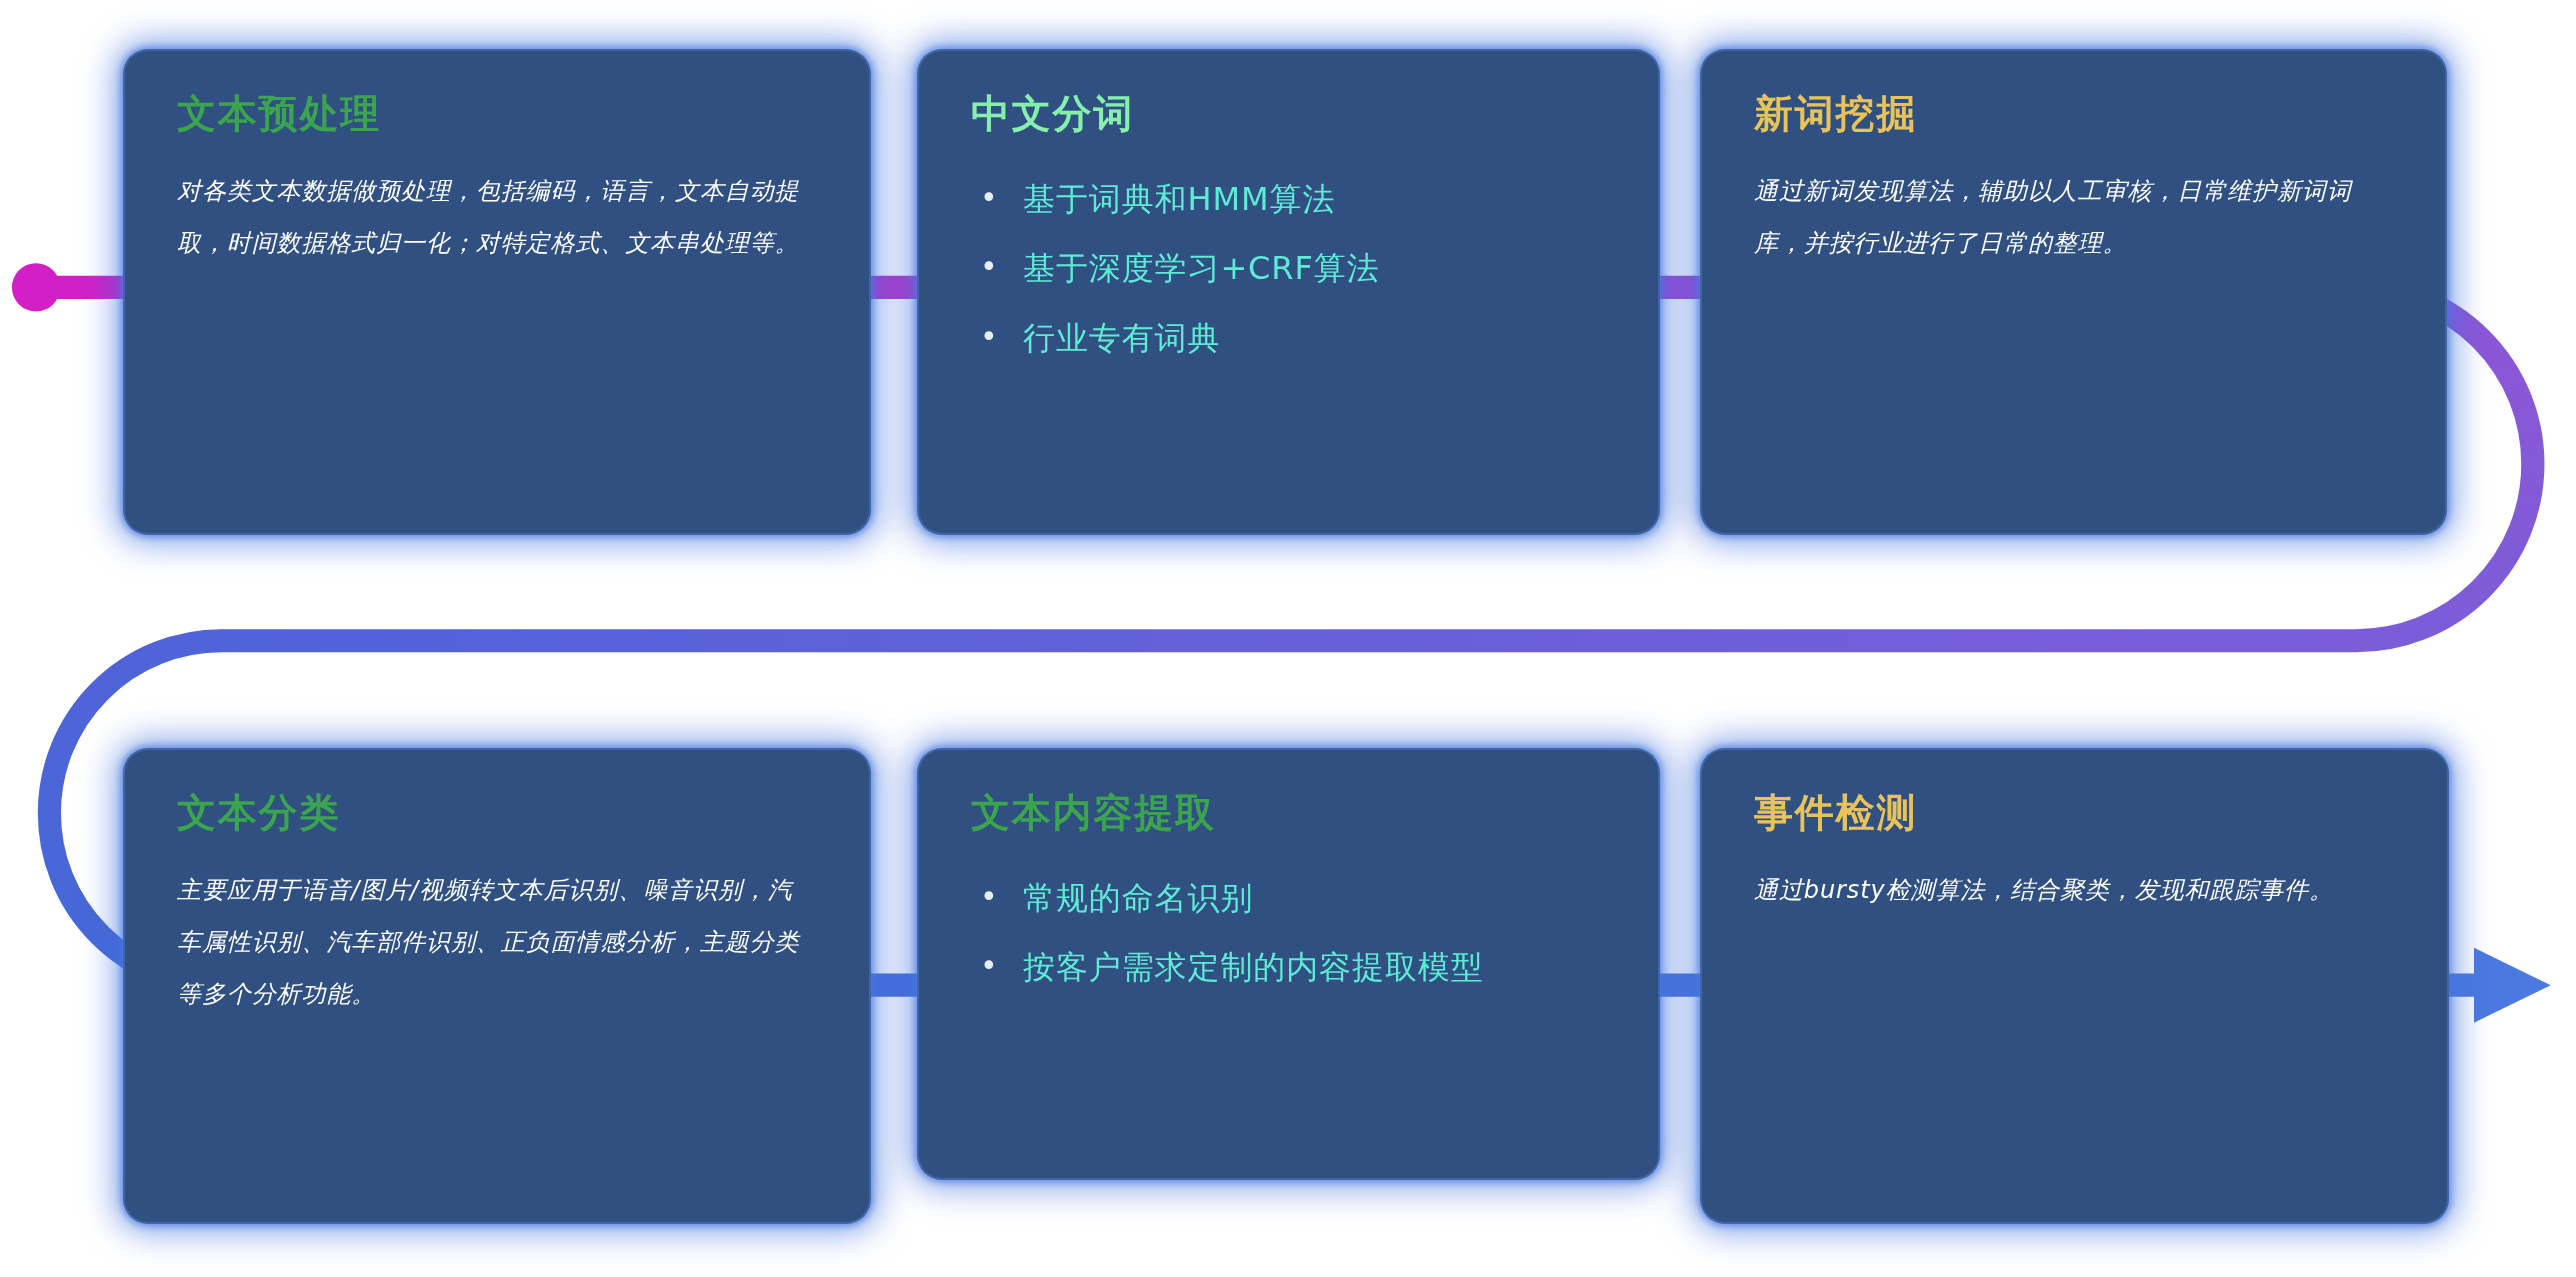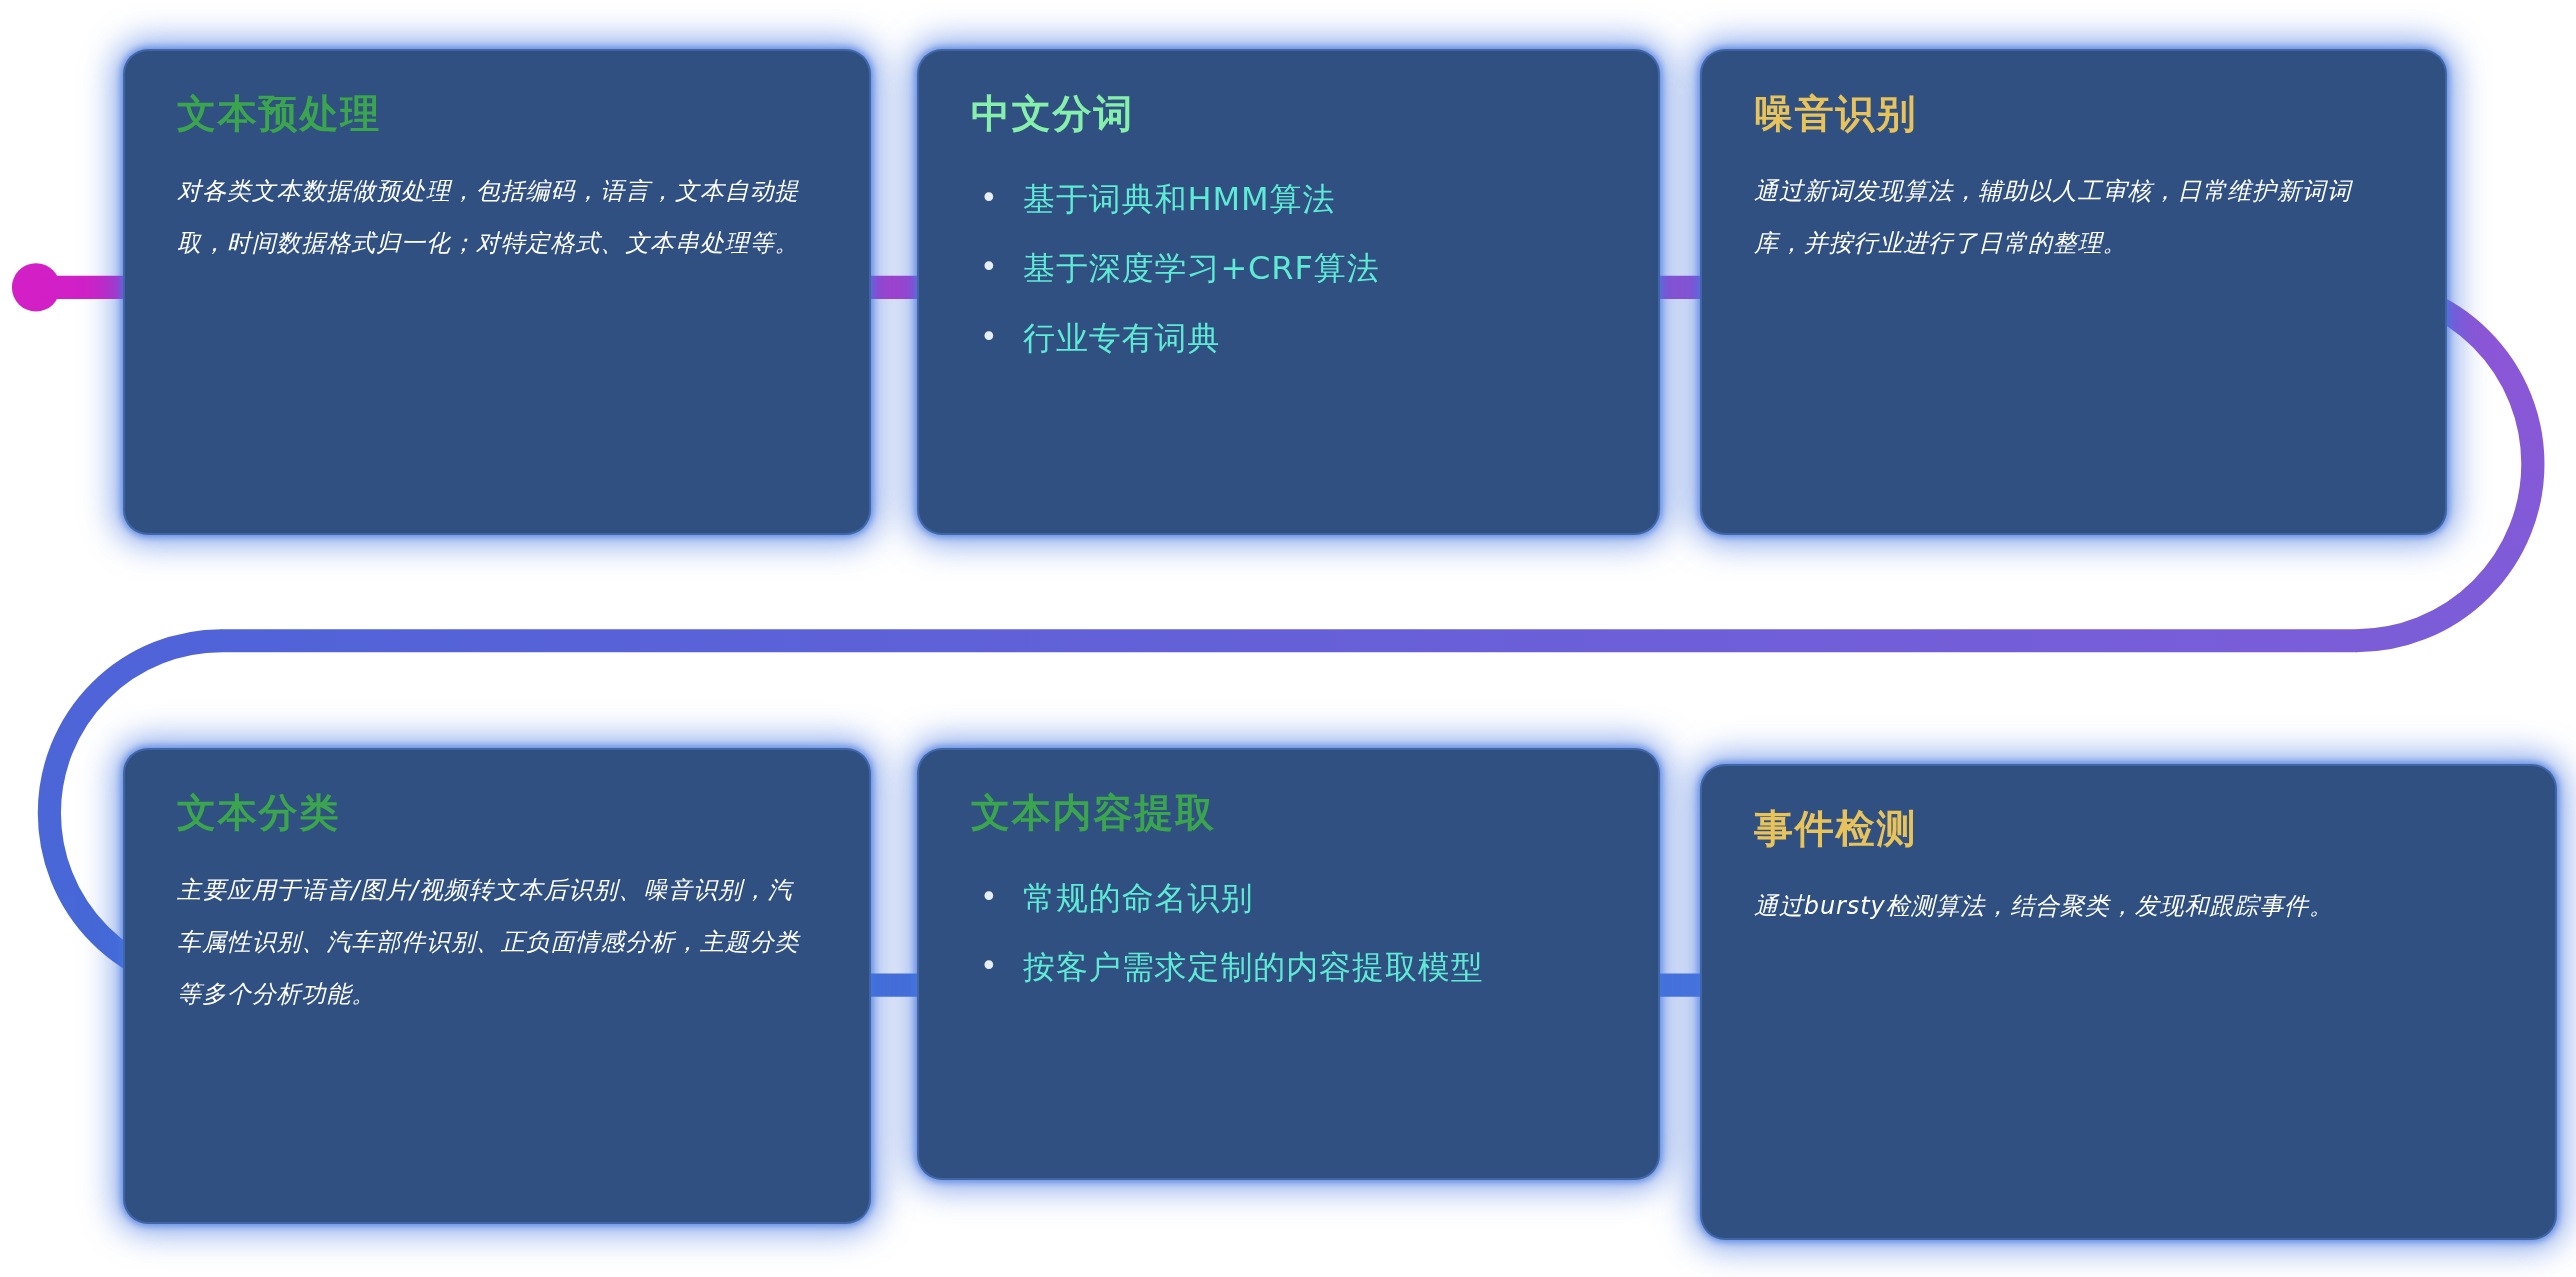--- a/index.html
+++ b/index.html
@@ -30,21 +30,21 @@
     border: 2.7px solid rgba(96, 144, 238, 0.35);
     border-radius: 25px;
     box-shadow: 0 0 32px 9px rgba(62, 112, 220, 0.60), 0 0 7.1px 1.8px rgba(80, 130, 230, 0.75);
     padding: 36px 52px 36px 52px;
   }
   #card-0 { left: 123px;  top: 49px;  width: 748px; height: 486px; }
   #card-1 { left: 917px; top: 49px;  width: 743px; height: 486px; }
   #card-2 { left: 1700px; top: 49px;  width: 747px; height: 486px; }
   #card-3 { left: 123px;  top: 748px; width: 748px; height: 476px; }
   #card-4 { left: 917px; top: 748px; width: 743px; height: 432px; }
-  #card-5 { left: 1700px; top: 748px; width: 857px; height: 476px; margin-top: 16px; }
+  #card-5 { left: 1700px; top: 748px; width: 749px; height: 476px; }
 
   .card-title {
     margin: 0 0 23px 0;
     font-size: 39px;
     font-weight: 700;
     letter-spacing: 1.8px;
     line-height: 1.4;
   }
   .card-body {
     margin: 0;
@@ -129,21 +129,21 @@
   <section class="card" id="card-1">
     <h2 class="card-title" style="color: #86efac;">中文分词</h2>
     <ul class="card-list">
       <li>基于词典和HMM算法</li>
       <li>基于深度学习+CRF算法</li>
       <li>行业专有词典</li>
     </ul>
   </section>
 
   <section class="card" id="card-2">
-    <h2 class="card-title" style="color: rgb(232, 194, 90);">噪音识别</h2>
+    <h2 class="card-title" style="color: rgb(232, 194, 90);">新词挖掘</h2>
     <p class="card-body">通过新词发现算法，辅助以人工审核，日常维护新词词库，并按行业进行了日常的整理。</p>
   </section>
 
   <section class="card" id="card-3">
     <h2 class="card-title" style="color: rgb(59, 164, 78);">文本分类</h2>
     <p class="card-body">主要应用于语音/图片/视频转文本后识别、噪音识别，汽车属性识别、汽车部件识别、正负面情感分析，主题分类等多个分析功能。</p>
   </section>
 
   <section class="card" id="card-4">
     <h2 class="card-title" style="color: rgb(59, 164, 78);">文本内容提取</h2>

